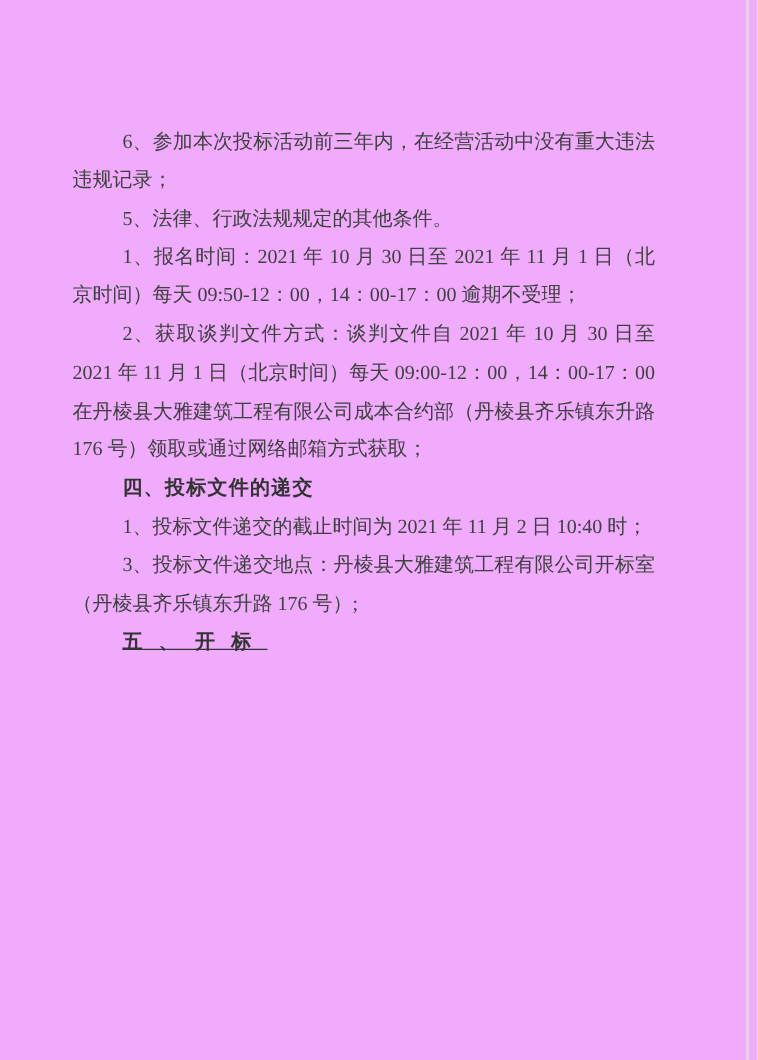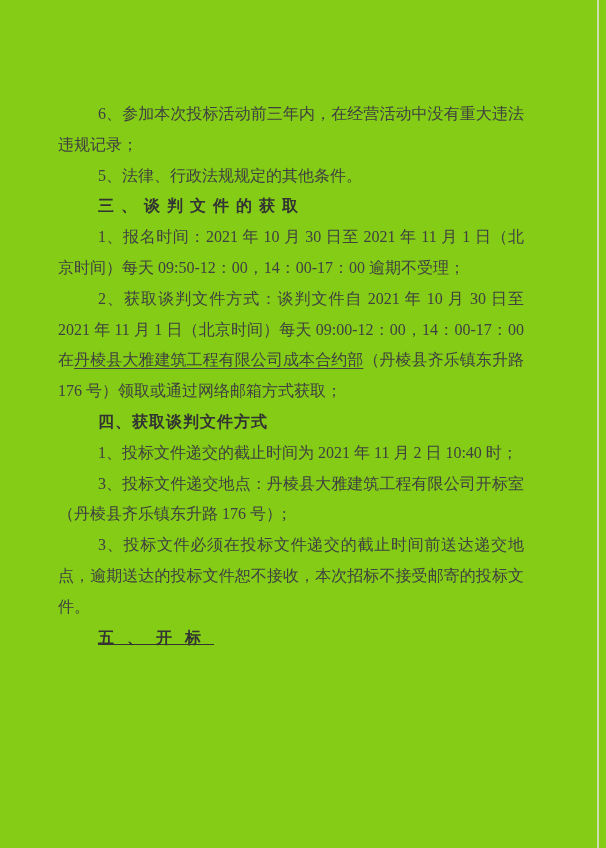--- a/index.html
+++ b/index.html
@@ -1,61 +1,59 @@
 <!DOCTYPE html>
 <html><head>
 <meta charset="utf-8">
 <style>
   html, body { margin: 0; padding: 0; background: #ffffff; }
   .page {
     position: relative;
     width: 606px;
     height: 848px;
-    background: #84cc16;
+    background: #f0abfc;
     overflow: hidden;
     font-family: "Liberation Serif", "DejaVu Serif", serif;
   }
   .content {
     position: absolute;
     left: 58px;
     top: 99px;
     width: 466px;
     font-size: 16px;
     line-height: 30.8px;
     color: #404040;
     text-align: justify;
     text-justify: inter-character;
     letter-spacing: 0;
   }
   .para { margin: 0; text-indent: 2.5em; }
   .heading { font-weight: 700; color: #333333; }
   .heading.wide  { letter-spacing: 7px; }
   .heading.tight { letter-spacing: 1px; }
   .heading.xwide { letter-spacing: 13px; text-decoration: underline; }
-  .underline { text-decoration: underline; text-underline-offset: 3px; text-decoration-thickness: 1px; }
+  .underline { text-underline-offset: 3px; text-decoration-thickness: 1px; }
   .scan-edge {
     position: absolute;
     top: 0;
     left: 597px;
     width: 2px;
     height: 100%;
     background: #e3e3df;
     opacity: 0.75;
   }
 </style>
 </head>
 <body>
 
 <div class="page">
   <div class="content">
       <p class="para"><span>6、参加本次投标活动前三年内，在经营活动中没有重大违法违规记录；</span></p>
       <p class="para"><span>5、法律、行政法规规定的其他条件。</span></p>
-      <p class="para heading wide"><span>三、谈判文件的获取</span></p>
       <p class="para"><span>1、报名时间：2021 年 10 月 30 日至 2021 年 11 月 1 日（北京时间）每天 09:50-12：00，14：00-17：00 逾期不受理；</span></p>
       <p class="para"><span>2、获取谈判文件方式：谈判文件自 2021 年 10 月 30 日至 2021 年 11 月 1 日（北京时间）每天 09:00-12：00，14：00-17：00 在</span><span class="underline">丹棱县大雅建筑工程有限公司成本合约部</span><span>（丹棱县齐乐镇东升路 176 号）领取或通过网络邮箱方式获取；</span></p>
-      <p class="para heading tight"><span>四、获取谈判文件方式</span></p>
+      <p class="para heading tight"><span>四、投标文件的递交</span></p>
       <p class="para"><span>1、投标文件递交的截止时间为 2021 年 11 月 2 日 10:40 时；</span></p>
       <p class="para"><span>3、投标文件递交地点：丹棱县大雅建筑工程有限公司开标室（丹棱县齐乐镇东升路 176 号）;</span></p>
-      <p class="para"><span>3、投标文件必须在投标文件递交的截止时间前送达递交地点，逾期送达的投标文件恕不接收，本次招标不接受邮寄的投标文件。</span></p>
       <p class="para heading xwide"><span>五、开标</span></p>
     </div>
   <div class="scan-edge"></div>
 </div>
 
 </body></html>

